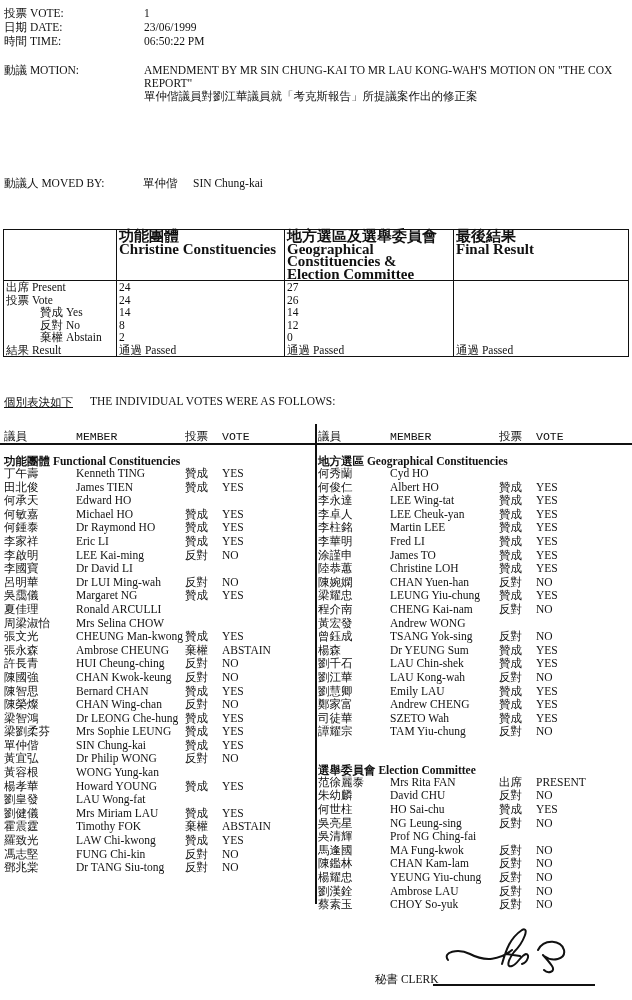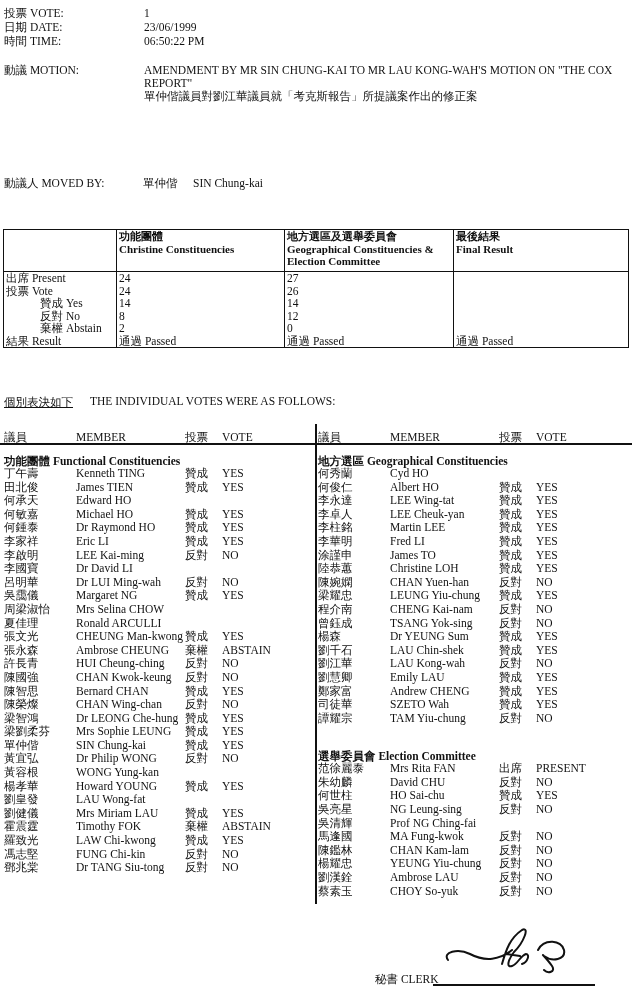--- a/index.html
+++ b/index.html
@@ -12,32 +12,32 @@
   .motion .label { position:absolute; left:0; top:0; }
   .motion .body { position:absolute; left:140px; top:0; width:475px; }
   .moved { position:absolute; left:4px; top:176px; line-height:14px; }
   .moved .label { position:absolute; left:0; width:120px; white-space:nowrap; }
   .moved .zh { position:absolute; left:139px; white-space:nowrap; }
   .moved .en { position:absolute; left:189px; white-space:nowrap; }
 
   table.summary { position:absolute; left:3px; top:229px; width:626px; border-collapse:collapse;
                   border:1.5px solid #111; font-size:11.5px; }
   table.summary td { border-left:1.5px solid #111; border-right:1.5px solid #111; vertical-align:top; padding:0 2px; line-height:12.5px; }
-  table.summary tr.head td { border-bottom:1.5px solid #111; height:41px; font-weight:bold; font-size:11px;}
+  table.summary tr.head td { border-bottom:1.5px solid #111; height:41px; font-weight:bold; font-size:15px;}
   table.summary td.c0 { width:108px;margin-left:40px; }
   table.summary td.c1 { width:163px; }
   table.summary td.c2 { width:164px; }
   .indent { padding-left:34px; display:block; }
 
   .iv-title { position:absolute; left:4px; top:395px; white-space:nowrap;text-decoration:underline; }
   .iv-title .en { position:absolute; left:86px; }
   .col { position:absolute; top:430px; }
   .col-left { left:4px; width:310px; }
   .col-right { left:318px; width:310px; }
-  .colhead { position:relative; height:14px; line-height:14px; }
+  .colhead { position:relative; height:14px; line-height:14px;font-family:Liberation Mono, monospace; }
   .hline { position:absolute; left:0; top:443px; width:632px; height:2px; background:#111; }
   .vline { position:absolute; left:315px; top:424px; width:2px; height:480px; background:#111; }
   .section { font-weight:bold; height:12px; line-height:12px; white-space:nowrap; margin-top:11px; }
   .row { position:relative; height:13.6px; line-height:13.6px; white-space:nowrap; }
   .c-zh { position:absolute; left:0; }
   .c-en { position:absolute; left:72px; }
   .c-vzh { position:absolute; left:181px; }
   .c-v { position:absolute; left:218px; }
   .gap { height:14px; }
 
@@ -196,28 +196,28 @@
         <span class="c-vzh">反對</span>
         <span class="c-v">NO</span>
       </div>
       <div class="row">
         <span class="c-zh">吳靄儀</span>
         <span class="c-en">Margaret NG</span>
         <span class="c-vzh">贊成</span>
         <span class="c-v">YES</span>
       </div>
       <div class="row">
+        <span class="c-zh">夏佳理</span>
+        <span class="c-en">Ronald ARCULLI</span>
+        <span class="c-vzh"></span>
+        <span class="c-v"></span>
+      </div>
+      <div class="row">
         <span class="c-zh">周梁淑怡</span>
         <span class="c-en">Mrs Selina CHOW</span>
-        <span class="c-vzh"></span>
-        <span class="c-v"></span>
-      </div>
-      <div class="row">
-        <span class="c-zh">夏佳理</span>
-        <span class="c-en">Ronald ARCULLI</span>
         <span class="c-vzh"></span>
         <span class="c-v"></span>
       </div>
       <div class="row">
         <span class="c-zh">張文光</span>
         <span class="c-en">CHEUNG Man-kwong</span>
         <span class="c-vzh">贊成</span>
         <span class="c-v">YES</span>
       </div>
       <div class="row">
@@ -394,20 +394,26 @@
         <span class="c-vzh">贊成</span>
         <span class="c-v">YES</span>
       </div>
       <div class="row">
         <span class="c-zh">程介南</span>
         <span class="c-en">CHENG Kai-nam</span>
         <span class="c-vzh">反對</span>
         <span class="c-v">NO</span>
       </div>
       <div class="row">
+        <span class="c-zh">黃宏發</span>
+        <span class="c-en">Andrew WONG</span>
+        <span class="c-vzh"></span>
+        <span class="c-v"></span>
+      </div>
+      <div class="row">
         <span class="c-zh">曾鈺成</span>
         <span class="c-en">TSANG Yok-sing</span>
         <span class="c-vzh">反對</span>
         <span class="c-v">NO</span>
       </div>
       <div class="row">
         <span class="c-zh">楊森</span>
         <span class="c-en">Dr YEUNG Sum</span>
         <span class="c-vzh">贊成</span>
         <span class="c-v">YES</span>

